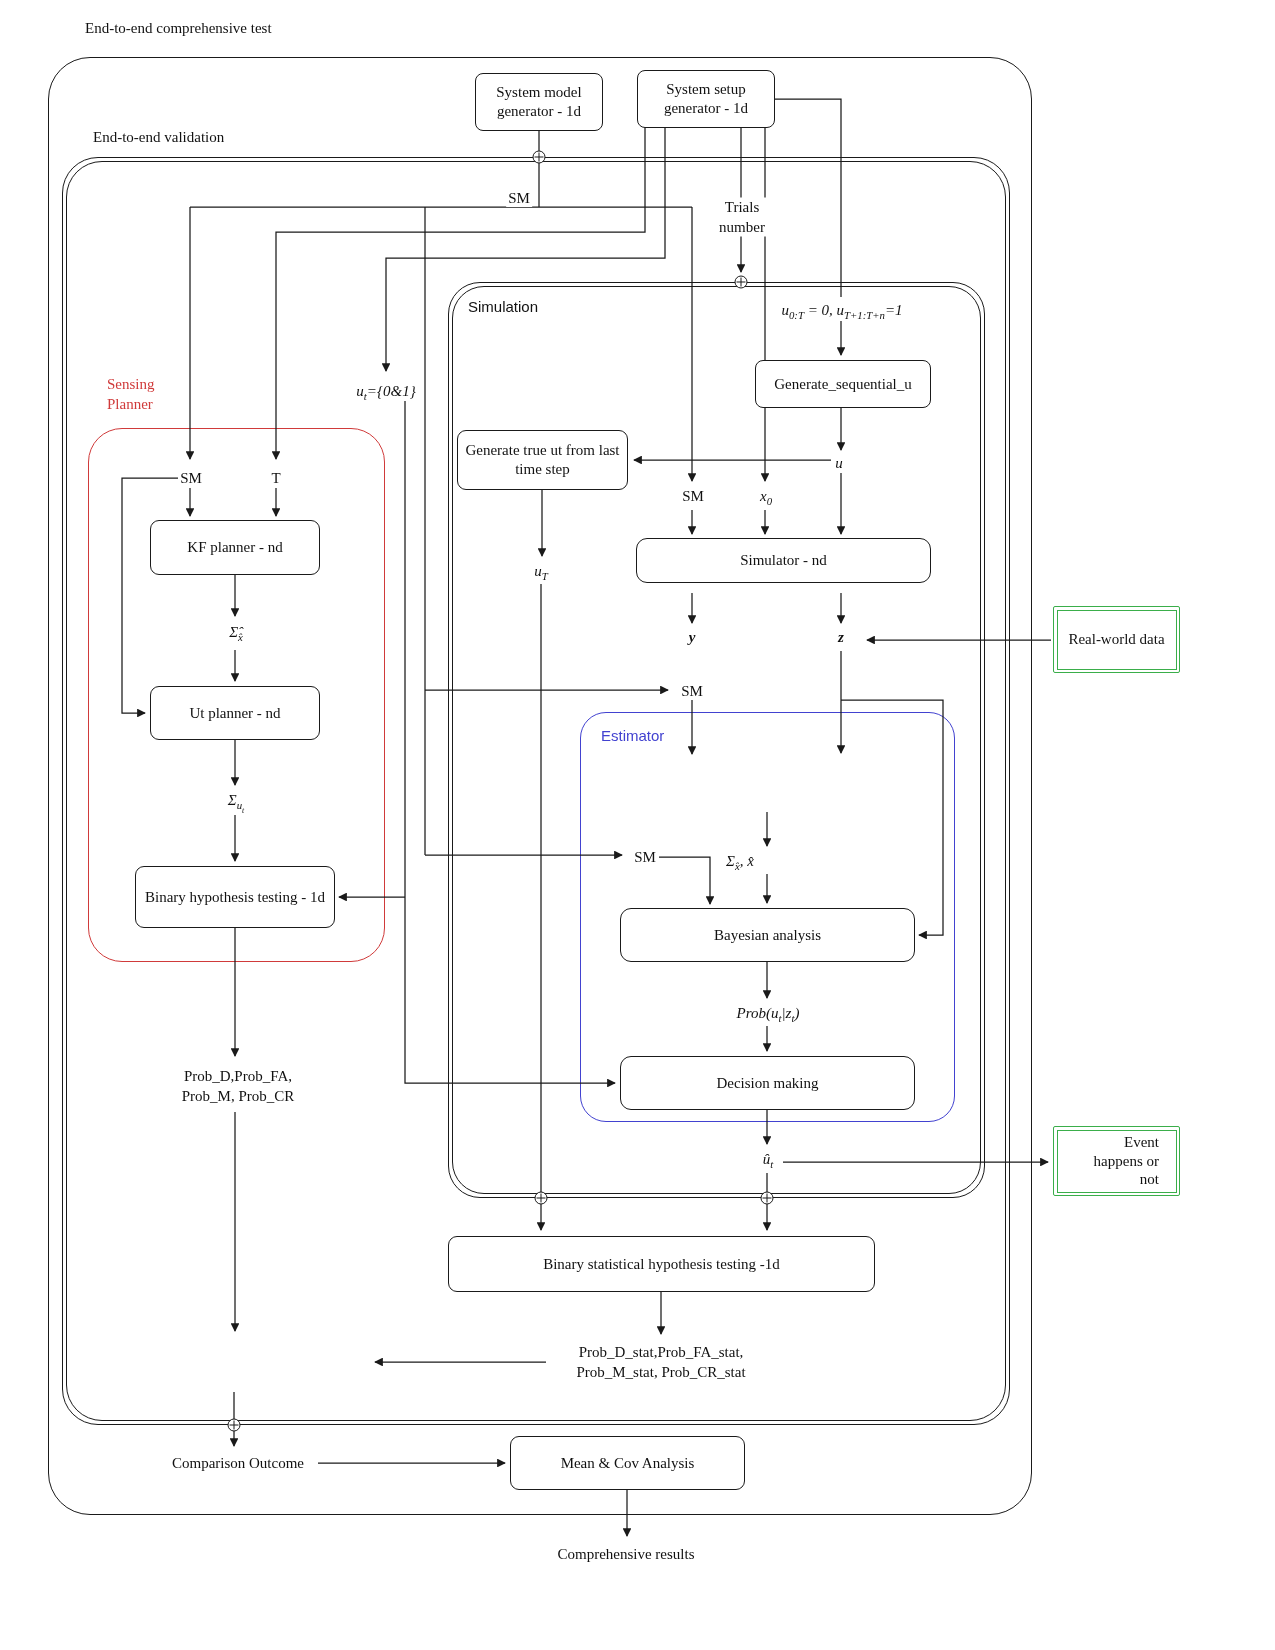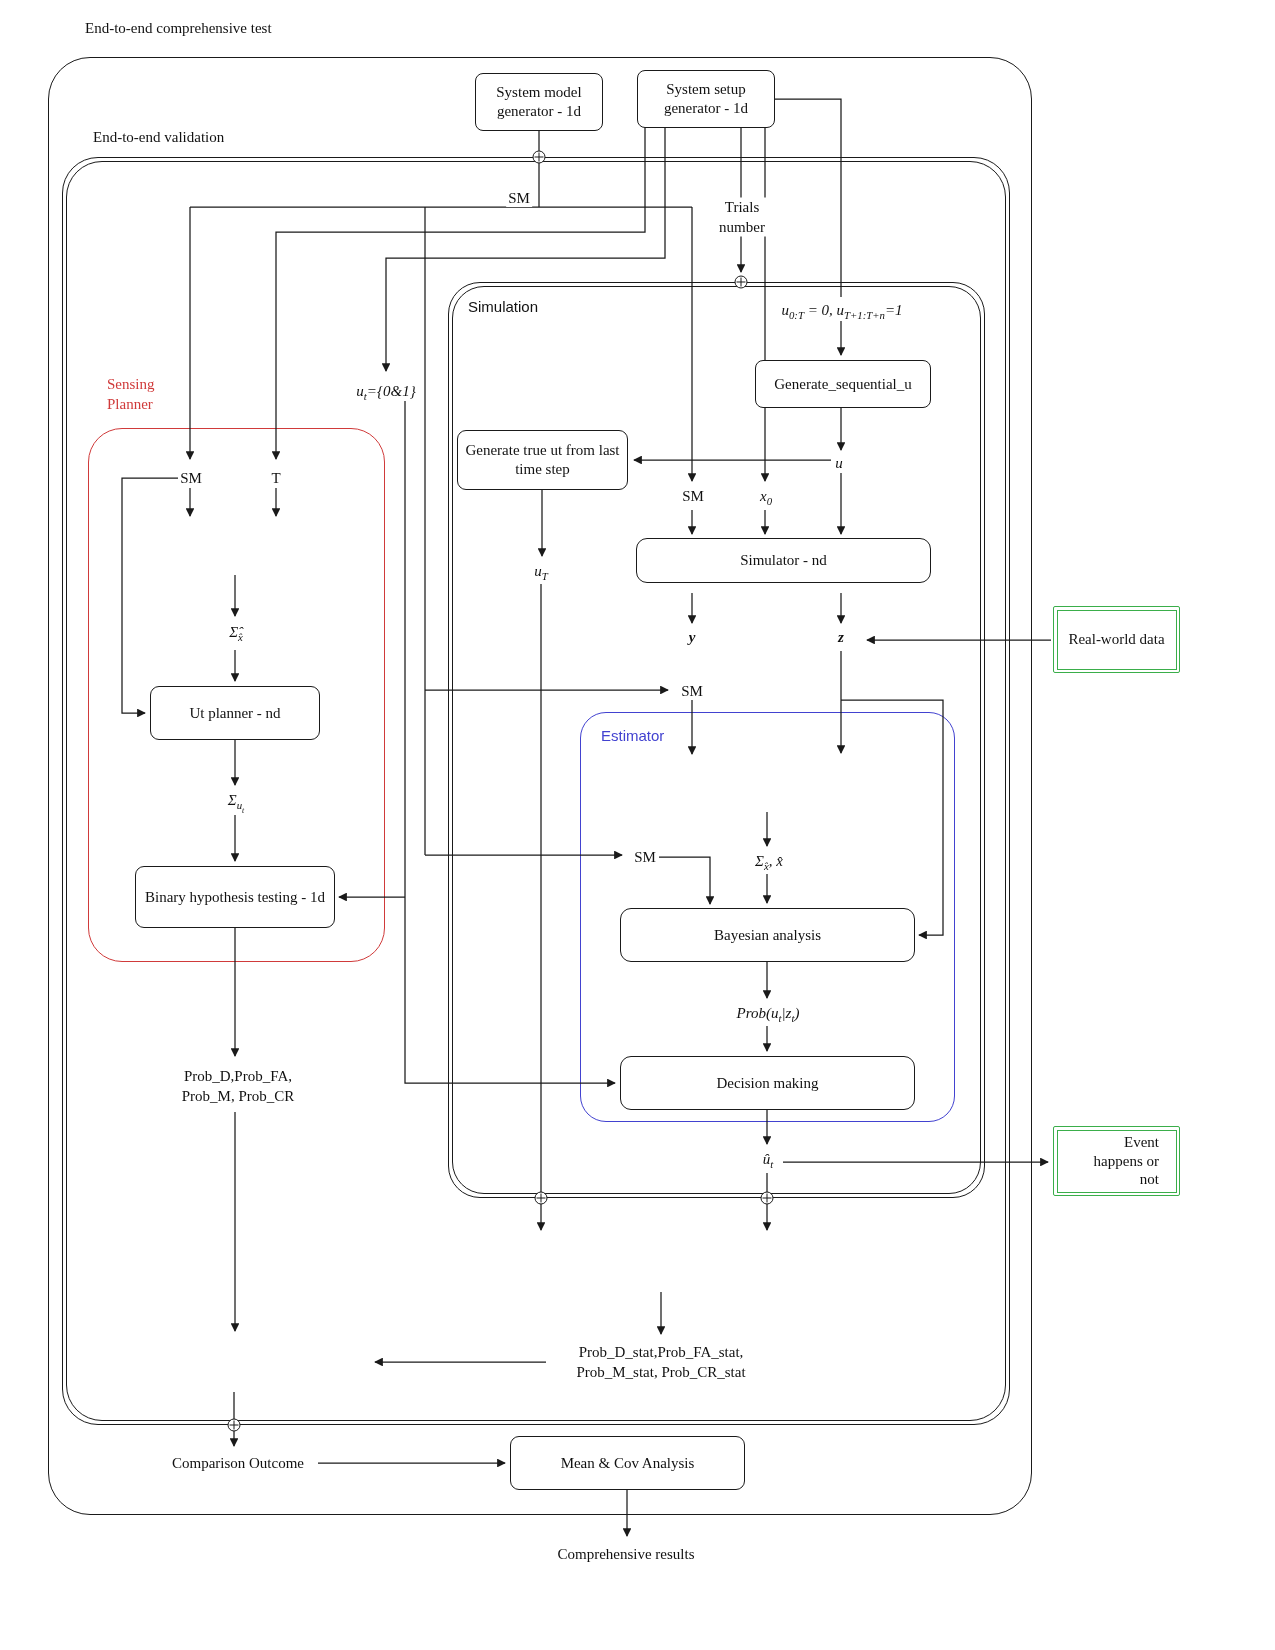--- a/index.html
+++ b/index.html
@@ -123,45 +123,47 @@
   <div class="clabel serif" style="left:93px;top:129px;">End-to-end validation</div>
   <div class="clabel sans" style="left:468px;top:298px;">Simulation</div>
   <div class="clabel serif red" style="left:107px;top:374px;width:74px;line-height:1.35;">Sensing Planner</div>
   <div class="clabel sans blue" style="left:601px;top:727px;">Estimator</div>
 
   <div class="node" style="left:475px;top:73px;width:128px;height:58px;border-radius:8px;">System model generator - 1d</div>
   <div class="node" style="left:637px;top:70px;width:138px;height:58px;border-radius:8px;">System setup generator - 1d</div>
   <div class="node" style="left:755px;top:360px;width:176px;height:48px;border-radius:8px;">Generate_sequential_u</div>
   <div class="node" style="left:457px;top:430px;width:171px;height:60px;border-radius:9px;">Generate true ut from last time step</div>
   <div class="node" style="left:620px;top:538px;width:295px;height:45px;border-radius:11px;margin-left:16px;">Simulator - nd</div>
+  <div class="node" style="left:150px;top:520px;width:170px;height:55px;border-radius:9px;">KF planner - nd</div>
   <div class="node" style="left:150px;top:686px;width:170px;height:54px;border-radius:9px;">Ut planner - nd</div>
   <div class="node" style="left:135px;top:866px;width:200px;height:62px;border-radius:9px;">Binary hypothesis testing - 1d</div>
   <div class="node" style="left:620px;top:908px;width:295px;height:54px;border-radius:11px;">Bayesian analysis</div>
   <div class="node" style="left:620px;top:1056px;width:295px;height:54px;border-radius:11px;">Decision making</div>
+  <div class="node" style="left:448px;top:1236px;width:427px;height:56px;border-radius:9px;">Binary statistical hypothesis testing -1d</div>
   <div class="node" style="left:510px;top:1436px;width:235px;height:54px;border-radius:9px;">Mean &amp; Cov Analysis</div>
   <div class="node green" style="left:1053px;top:606px;width:127px;height:67px;">Real-world data</div>
   <div class="node green tight" style="left:1053px;top:1126px;width:127px;height:70px;">Event happens or not</div>
 
   <div class="elabel" style="left:519px;top:198px;">SM</div>
   <div class="elabel wrap" style="left:742px;top:217px;width:64px;">Trials number</div>
   <div class="elabel math" style="left:842px;top:310px;">u<sub>0:T</sub> = 0, u<sub>T+1:T+n</sub>=1</div>
   <div class="elabel math" style="left:386px;top:391px;">u<sub>t</sub>={0&amp;1}</div>
   <div class="elabel" style="left:191px;top:478px;">SM</div>
   <div class="elabel" style="left:276px;top:478px;">T</div>
   <div class="elabel" style="left:693px;top:496px;">SM</div>
   <div class="elabel math" style="left:766px;top:496px;">x<sub>0</sub></div>
   <div class="elabel math" style="left:839px;top:463px;">u</div>
   <div class="elabel math" style="left:541px;top:571px;">u<sub>T</sub></div>
   <div class="elabel math bold" style="left:692px;top:637px;">y</div>
   <div class="elabel math bold" style="left:841px;top:637px;">z</div>
   <div class="elabel math" style="left:236px;top:632px;">Σ̂<sub>x̂</sub></div>
   <div class="elabel" style="left:692px;top:691px;">SM</div>
   <div class="elabel math" style="left:236px;top:801px;">Σ<sub>u<sub>t</sub></sub></div>
   <div class="elabel" style="left:645px;top:857px;">SM</div>
-  <div class="elabel math" style="left:769px;top:861px;text-align:right;">Σ<sub>x̂</sub>, x̂</div>
+  <div class="elabel math" style="left:740px;top:861px;text-align:right;">Σ<sub>x̂</sub>, x̂</div>
   <div class="elabel math" style="left:768px;top:1013px;">Prob(u<sub>t</sub>|z<sub>t</sub>)</div>
   <div class="elabel math" style="left: 768px;top:1159px;">û<sub>t</sub></div>
   <div class="elabel wrap" style="left:238px;top:1086px;width:150px;">Prob_D,Prob_FA, Prob_M, Prob_CR</div>
   <div class="elabel wrap" style="left:661px;top:1362px;width:226px;">Prob_D_stat,Prob_FA_stat, Prob_M_stat, Prob_CR_stat</div>
   <div class="elabel" style="left:238px;top:1463px;">Comparison Outcome</div>
   <div class="elabel" style="left:626px;top:1554px;">Comprehensive results</div>
 
   <div class="oplus" style="left:539px;top:157px;"></div>
   <div class="oplus" style="left:741px;top:282px;"></div>
   <div class="oplus" style="left:541px;top:1198px;"></div>

